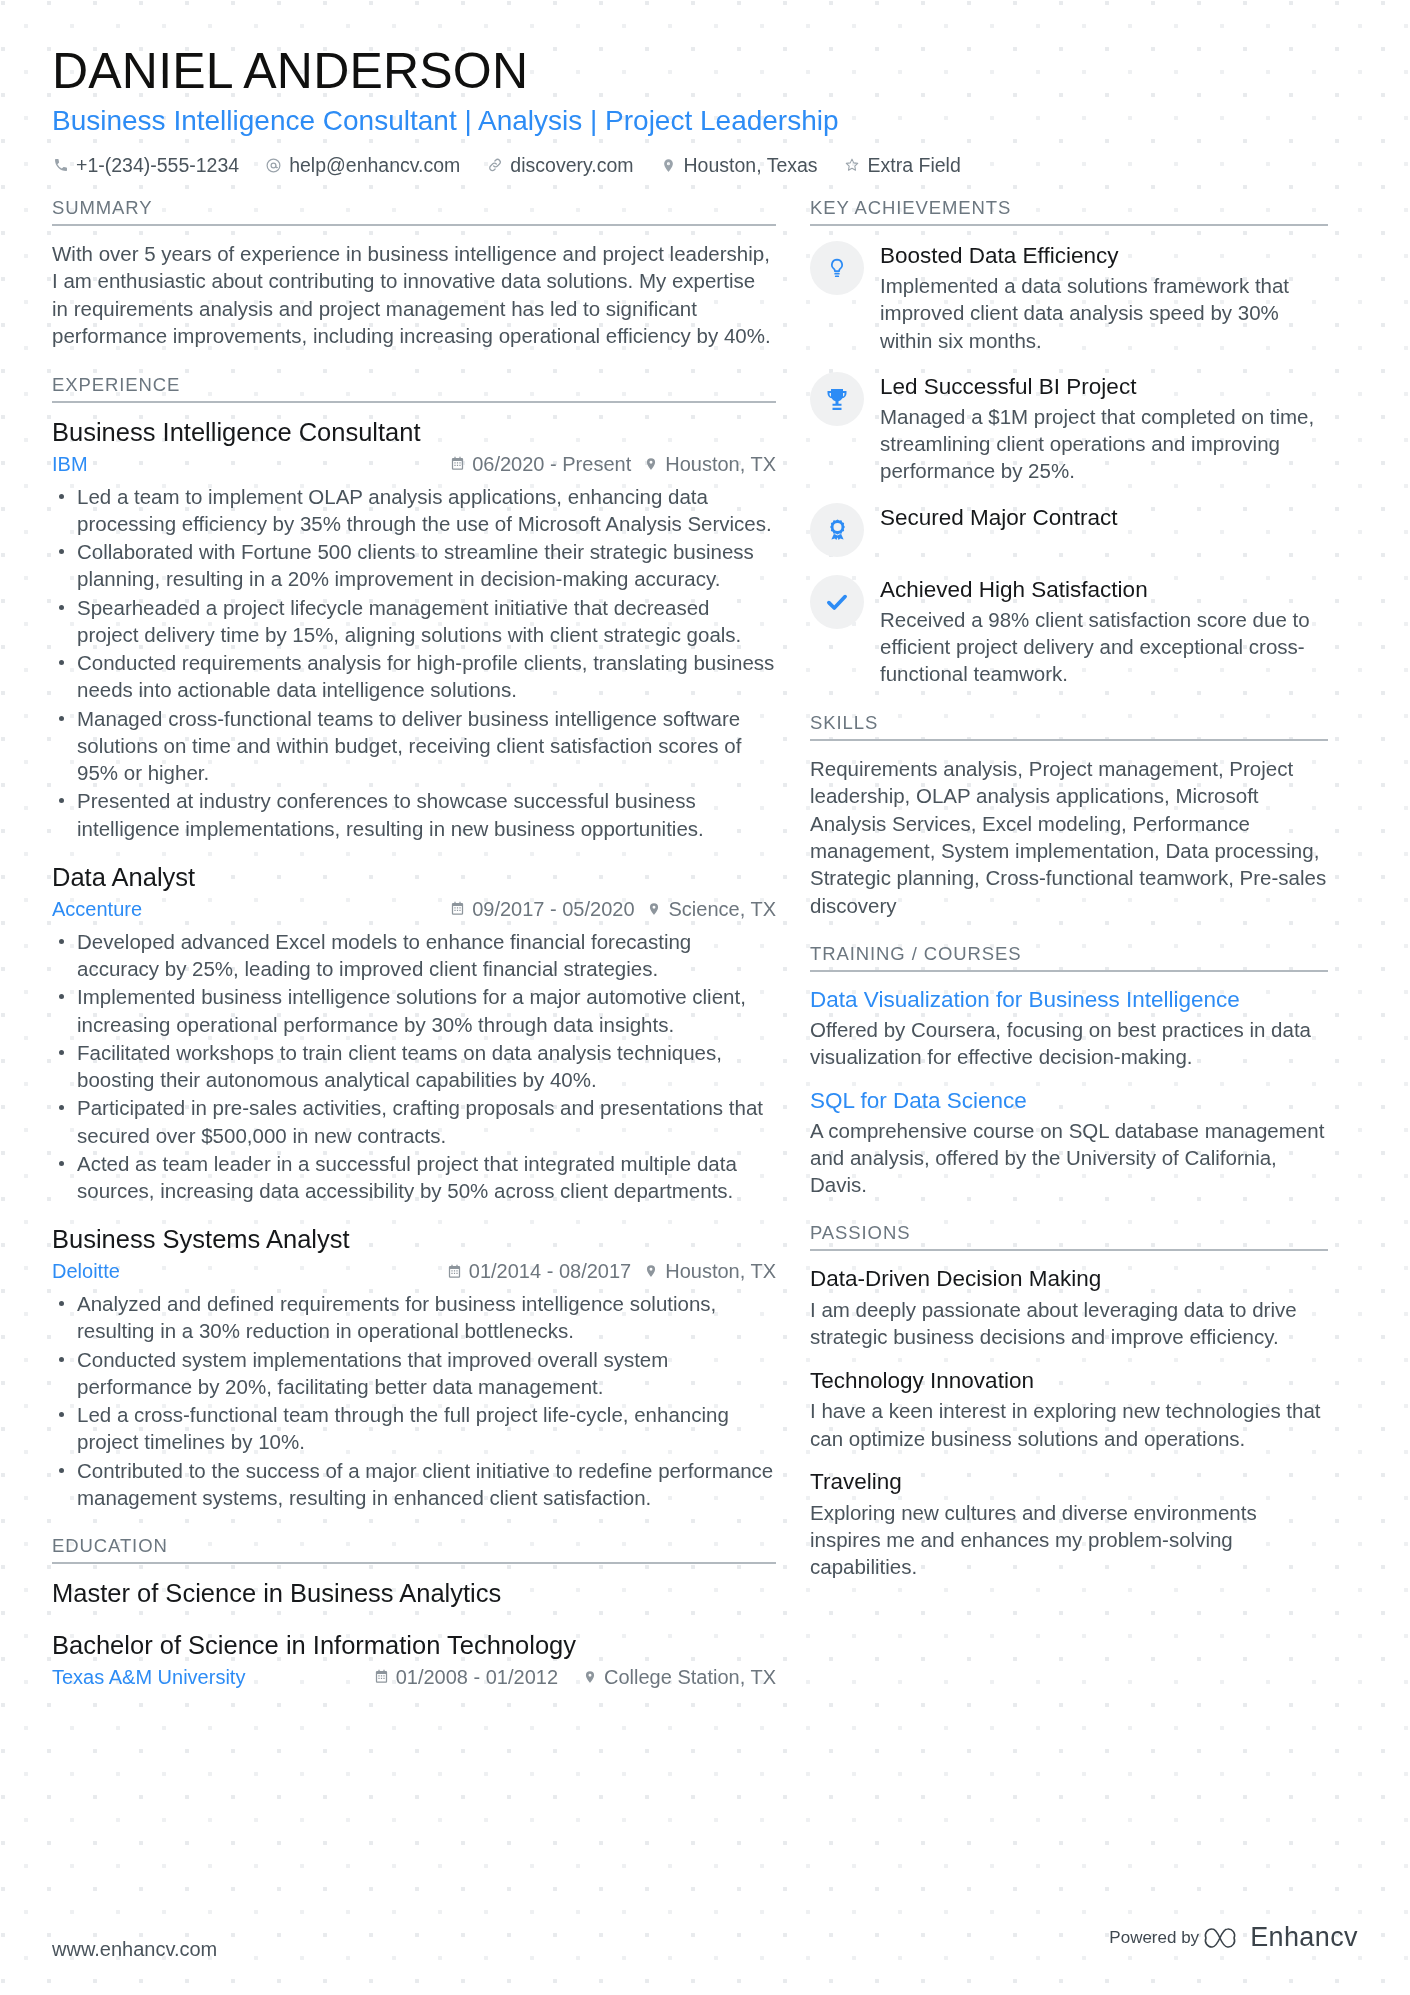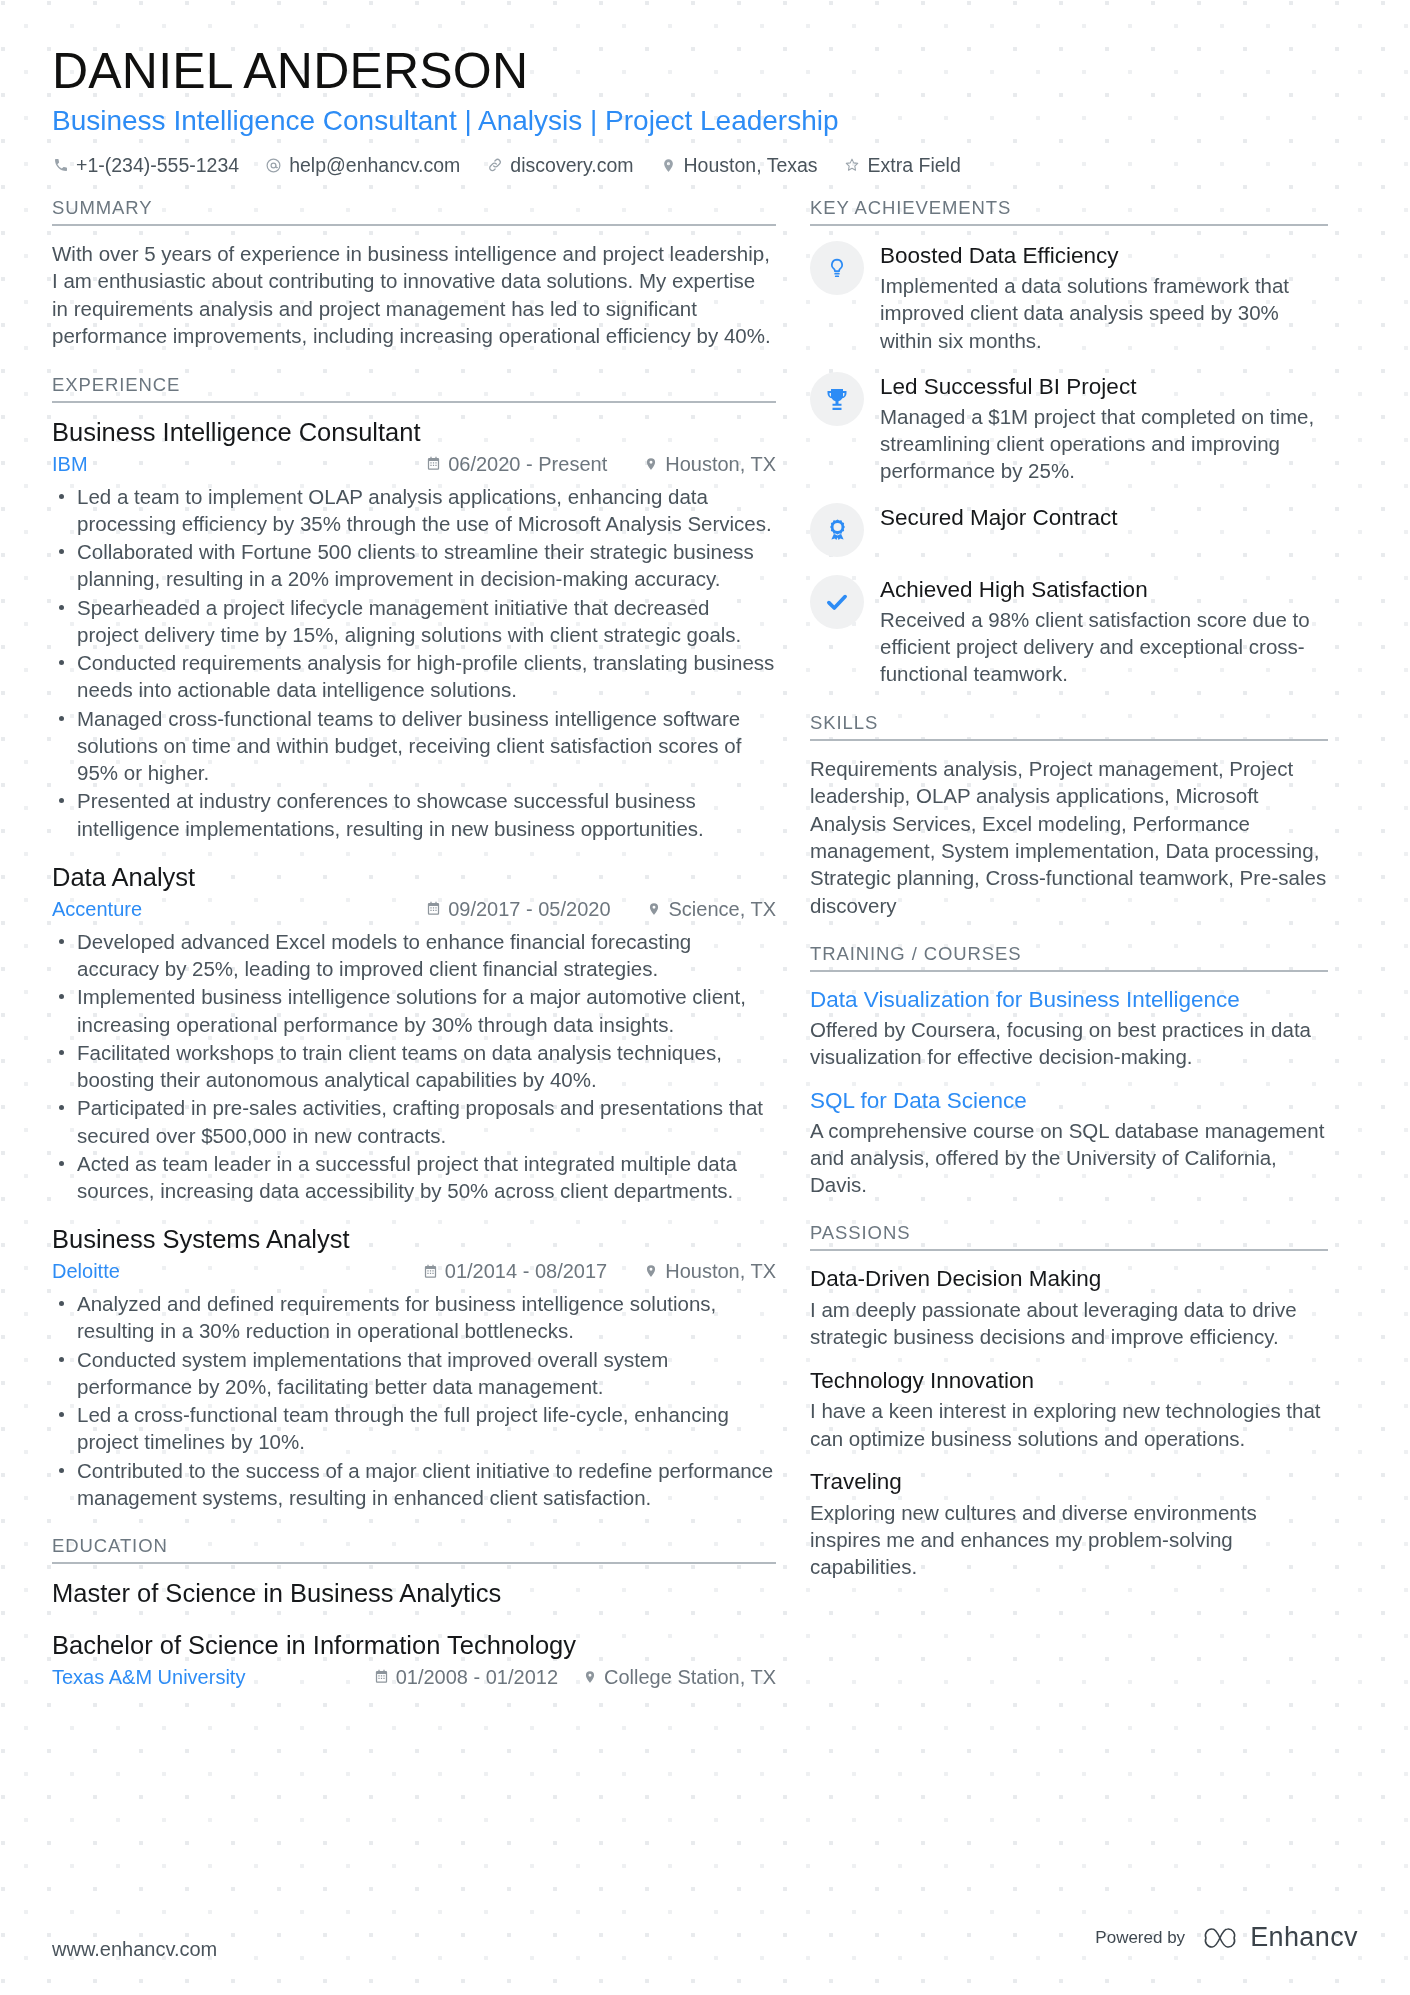--- a/index.html
+++ b/index.html
@@ -131,21 +131,21 @@
     color: #6d767e;
   }
   .entry-org {
     color: #2d8cf5;
     white-space: nowrap;
   }
   .meta-right {
     display: flex;
     align-items: center;
     margin-left: auto;
-    gap: 36px;
+    gap: 12px;
   }
   .meta-chip {
     display: flex;
     align-items: center;
     gap: 7px;
     white-space: nowrap;
     color: #6d767e;
   }
   .meta-chip .mi {
     display: inline-flex;
@@ -248,21 +248,20 @@
   }
   .footer-url {
     font-size: 20px;
     color: #4a545c;
     margin-top: 24px;
   }
   .footer-right {
     margin-left: auto;
     display: flex;
     align-items: center;
-    gap: 14px;
   }
   .powered {
     font-size: 17px;
     color: #3f4850;
   }
   .brand {
     display: flex;
     align-items: center;
     gap: 9px;
     color: #3b434a;

